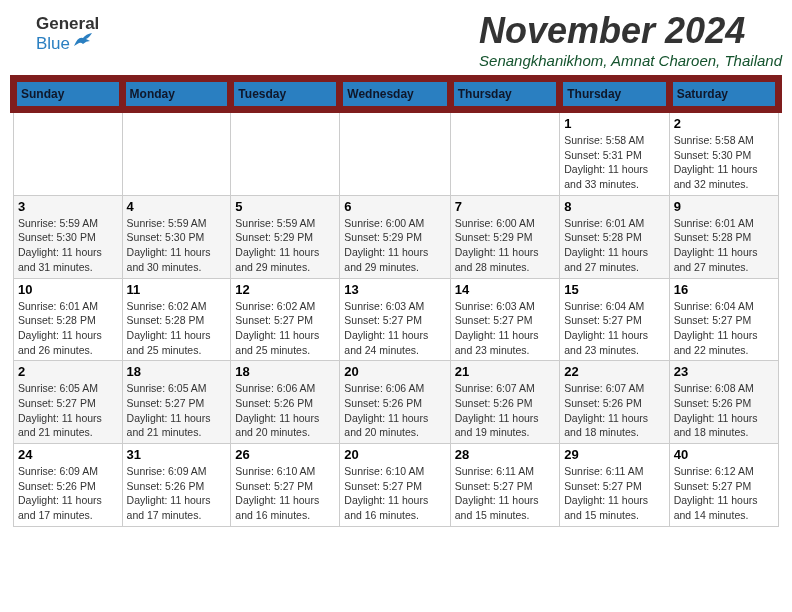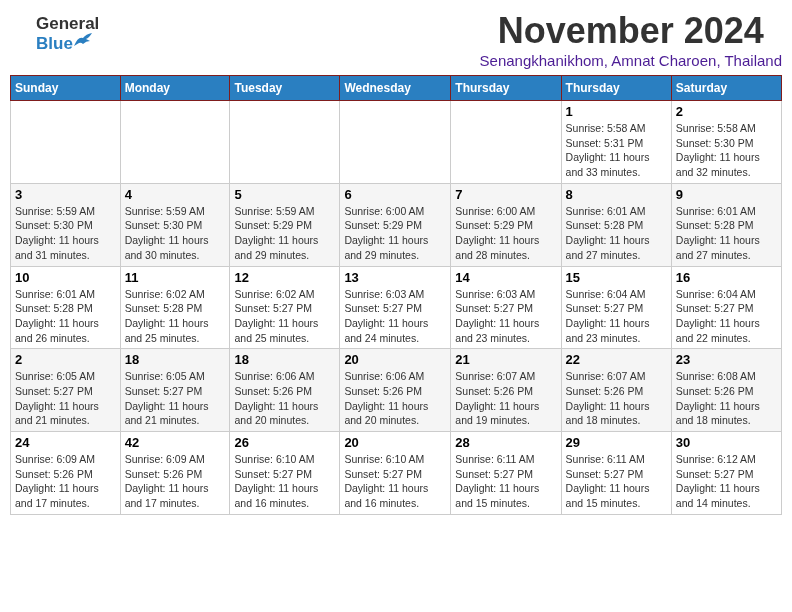--- a/index.html
+++ b/index.html
@@ -16,45 +16,46 @@
       justify-content: space-between;
       margin-bottom: 6px;
     }
     .logo {
       display: flex;
       flex-direction: column;
       align-items: flex-start;
       margin-top: 4px;
     }
     .title-block {
-      text-align: center;
+      text-align: left;
+      font-style: italic;
     }
     .title-block h1 {
       font-size: 36px;
       font-weight: bold;
       color: #333;
     }
     .title-block h2 {
       font-size: 15px;
       font-weight: normal;
-      color: #4c1d95;
+      color: #14532d;
     }
     table {
       width: 100%;
       border-collapse: collapse;
       font-size: 11px;
     }
     thead tr th {
       background-color: #2a7fc1;
-      color: #ffffff;
+      color: #0f172a;
       padding: 5px 4px;
       text-align: left;
       font-weight: bold;
       font-size: 12px;
-      border: 1px solid #7f1d1d;
+      border: 7px solid #7f1d1d;
     }
     tbody tr td {
       border: 1px solid #ccc;
       vertical-align: top;
       padding: 3px 4px;
       width: 113px;
       min-height: 80px;
       height: 80px;
     }
     tbody tr:nth-child(even) td {
@@ -82,21 +83,21 @@
 <body>
 
 <div class="header">
   <div class="logo">
     <div style="display:flex; align-items:center; gap:0px;margin-left:26px;">
       <div style="position:relative; width:52px; height:38px;">
         <span style="position:absolute; top:0; left:0; font-size:17px; font-weight:bold; color:#333;">General</span>
         <svg style="position:absolute; top:18px; left:36px;" width="22" height="16" viewBox="0 0 22 16">
           <path d="M2,14 Q6,4 11,6 Q14,2 20,1 Q17,6 14,7 Q16,8 18,9 Q14,9 11,12 Q9,10 7,11 Z" fill="#2a7fc1"></path>
         </svg>
-        <span style="position:absolute; top:20px; left:0; font-size:17px; font-weight:bold; color:#2a7fc1;">Blue</span>
+        <span style="position:absolute; top:20px; left:0; font-size:17px; font-weight:normal; color:#2a7fc1;">Blue</span>
       </div>
     </div>
   </div>
   <div class="title-block">
     <h1>November 2024</h1>
     <h2>Senangkhanikhom, Amnat Charoen, Thailand</h2>
   </div>
 </div>
 
 <table>
@@ -216,38 +217,38 @@
           <span class="day-num">23</span>
           <div class="day-info">Sunrise: 6:08 AM<br>Sunset: 5:26 PM<br>Daylight: 11 hours and 18 minutes.</div>
         </td>
       </tr>
       <tr>
         <td>
           <span class="day-num">24</span>
           <div class="day-info">Sunrise: 6:09 AM<br>Sunset: 5:26 PM<br>Daylight: 11 hours and 17 minutes.</div>
         </td>
         <td>
-          <span class="day-num">42</span>
+          <span class="day-num">31</span>
           <div class="day-info">Sunrise: 6:09 AM<br>Sunset: 5:26 PM<br>Daylight: 11 hours and 17 minutes.</div>
         </td>
         <td>
           <span class="day-num">26</span>
           <div class="day-info">Sunrise: 6:10 AM<br>Sunset: 5:27 PM<br>Daylight: 11 hours and 16 minutes.</div>
         </td>
         <td>
           <span class="day-num">20</span>
           <div class="day-info">Sunrise: 6:10 AM<br>Sunset: 5:27 PM<br>Daylight: 11 hours and 16 minutes.</div>
         </td>
         <td>
           <span class="day-num">28</span>
           <div class="day-info">Sunrise: 6:11 AM<br>Sunset: 5:27 PM<br>Daylight: 11 hours and 15 minutes.</div>
         </td>
         <td>
           <span class="day-num">29</span>
           <div class="day-info">Sunrise: 6:11 AM<br>Sunset: 5:27 PM<br>Daylight: 11 hours and 15 minutes.</div>
         </td>
         <td>
-          <span class="day-num">30</span>
+          <span class="day-num">40</span>
           <div class="day-info">Sunrise: 6:12 AM<br>Sunset: 5:27 PM<br>Daylight: 11 hours and 14 minutes.</div>
         </td>
       </tr>
     </tbody>
 </table>
 
 </body></html>

